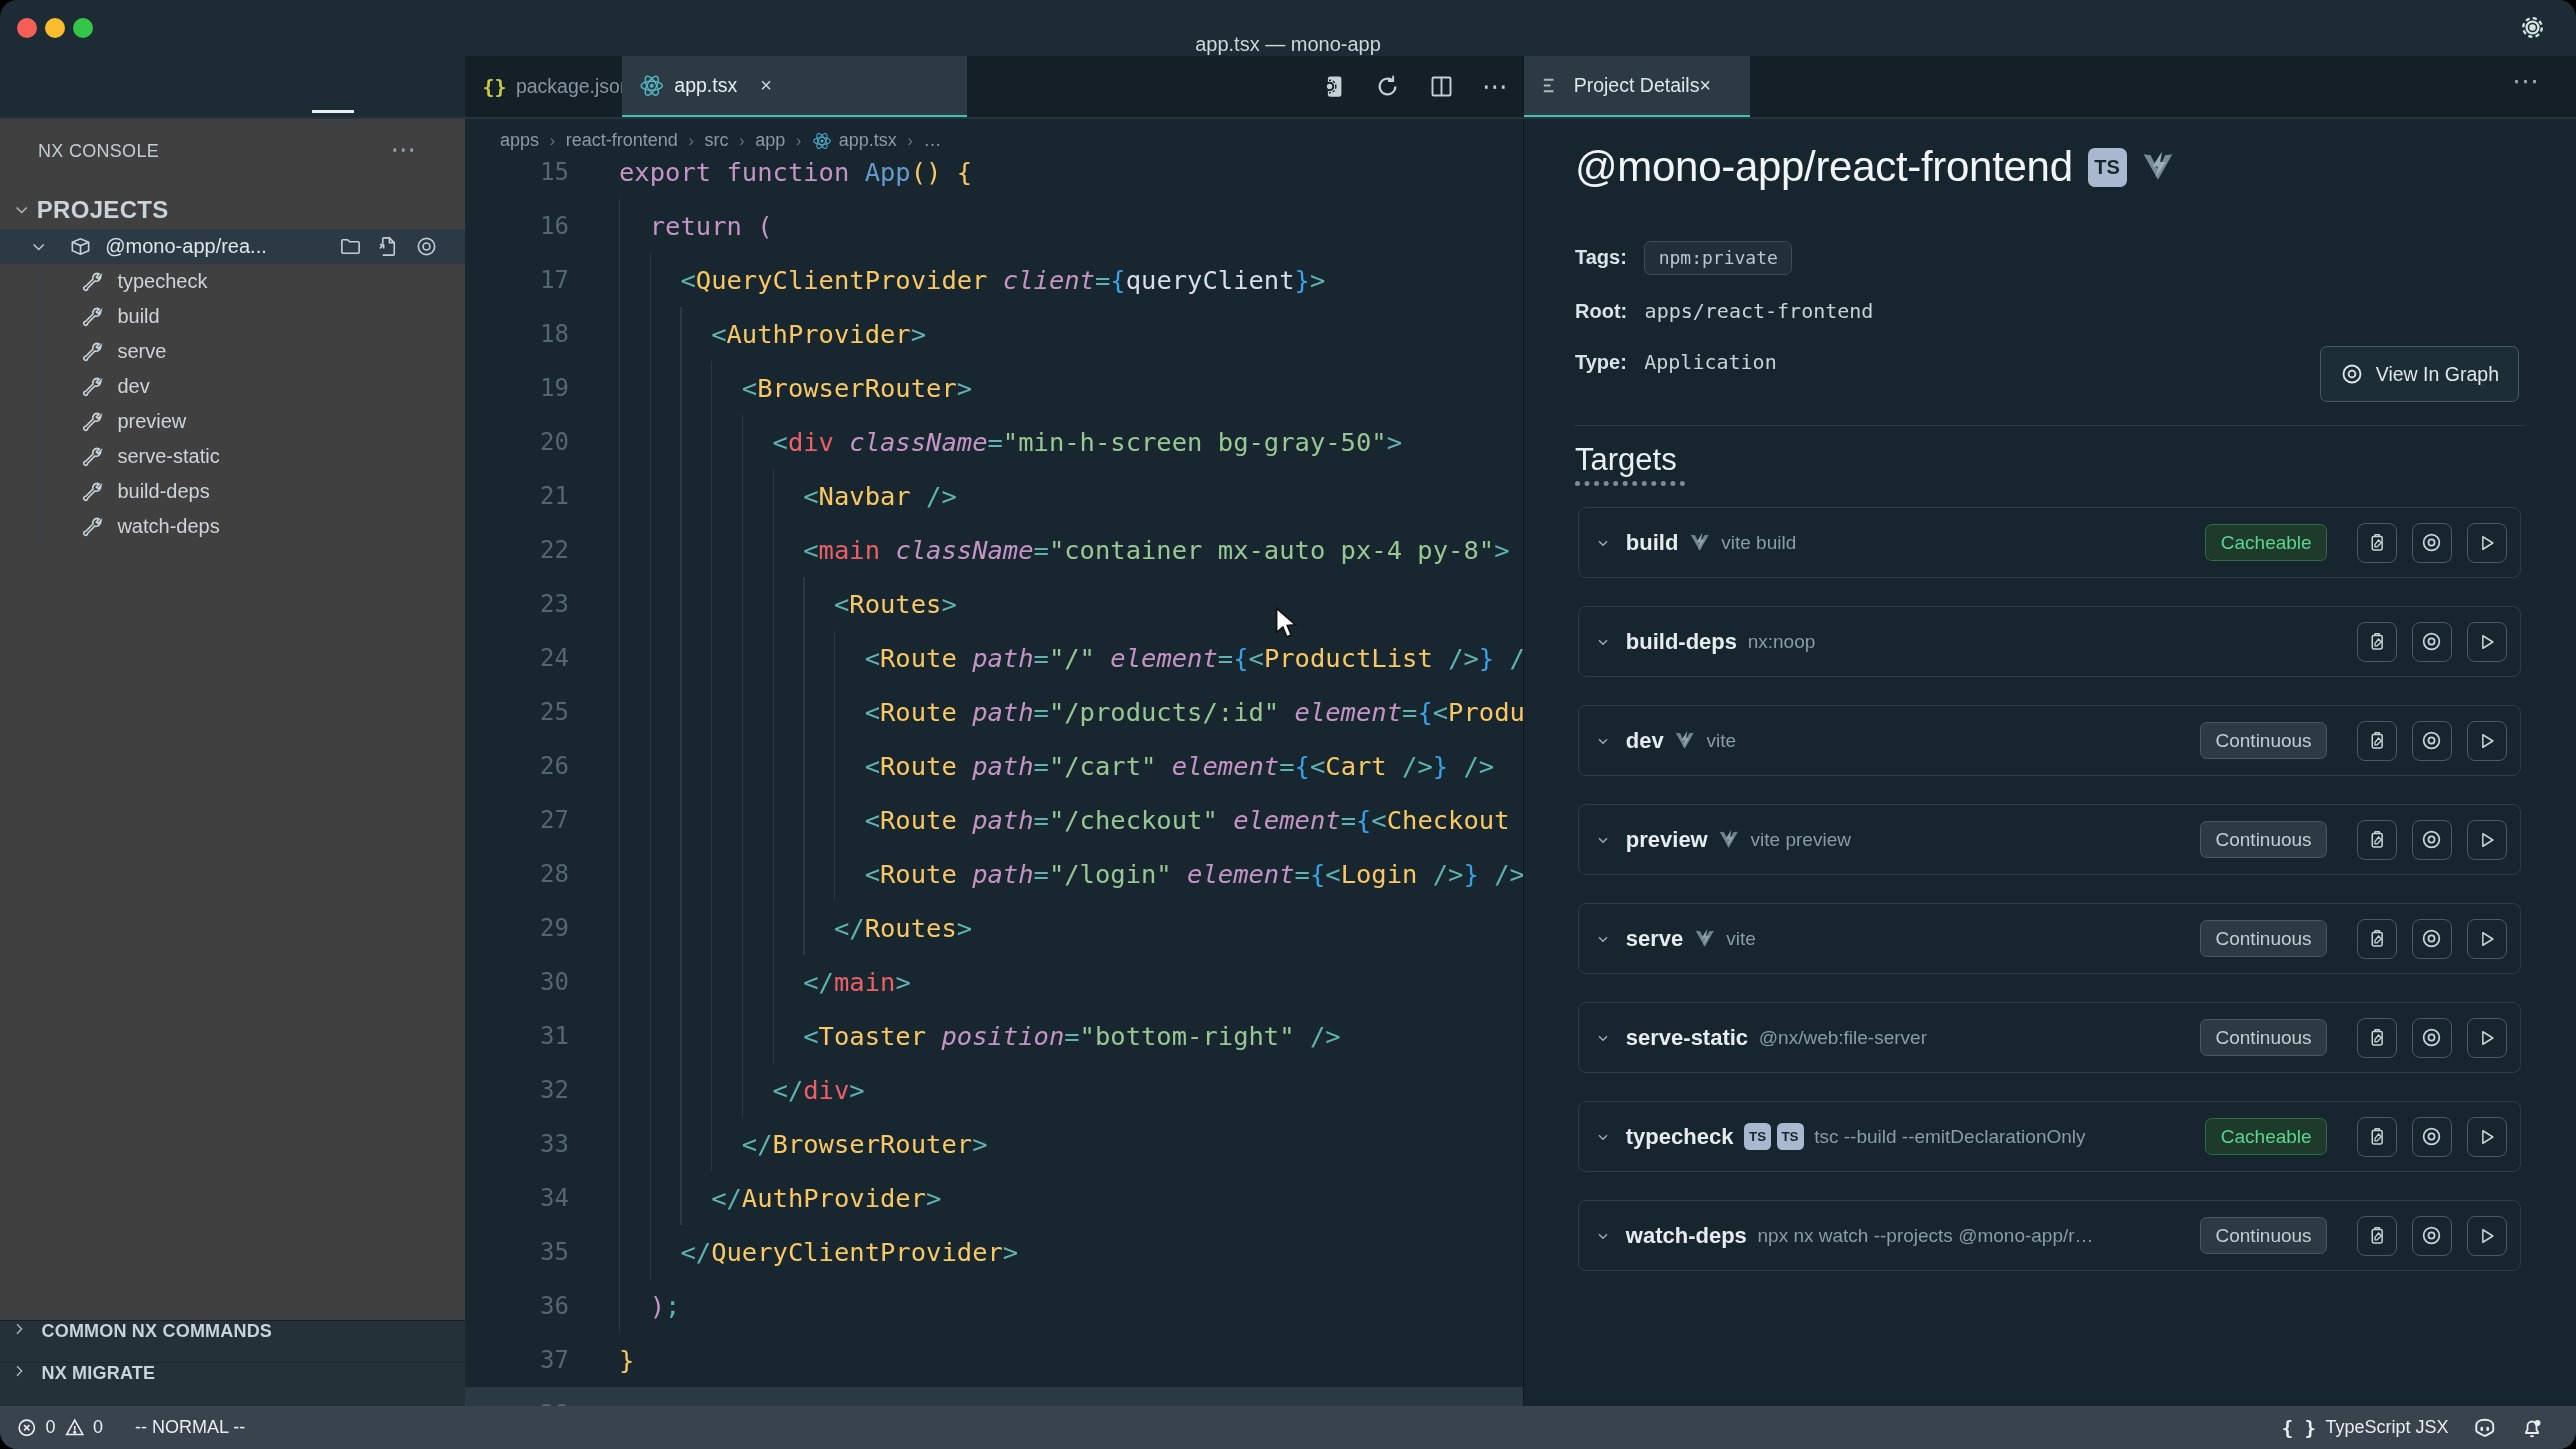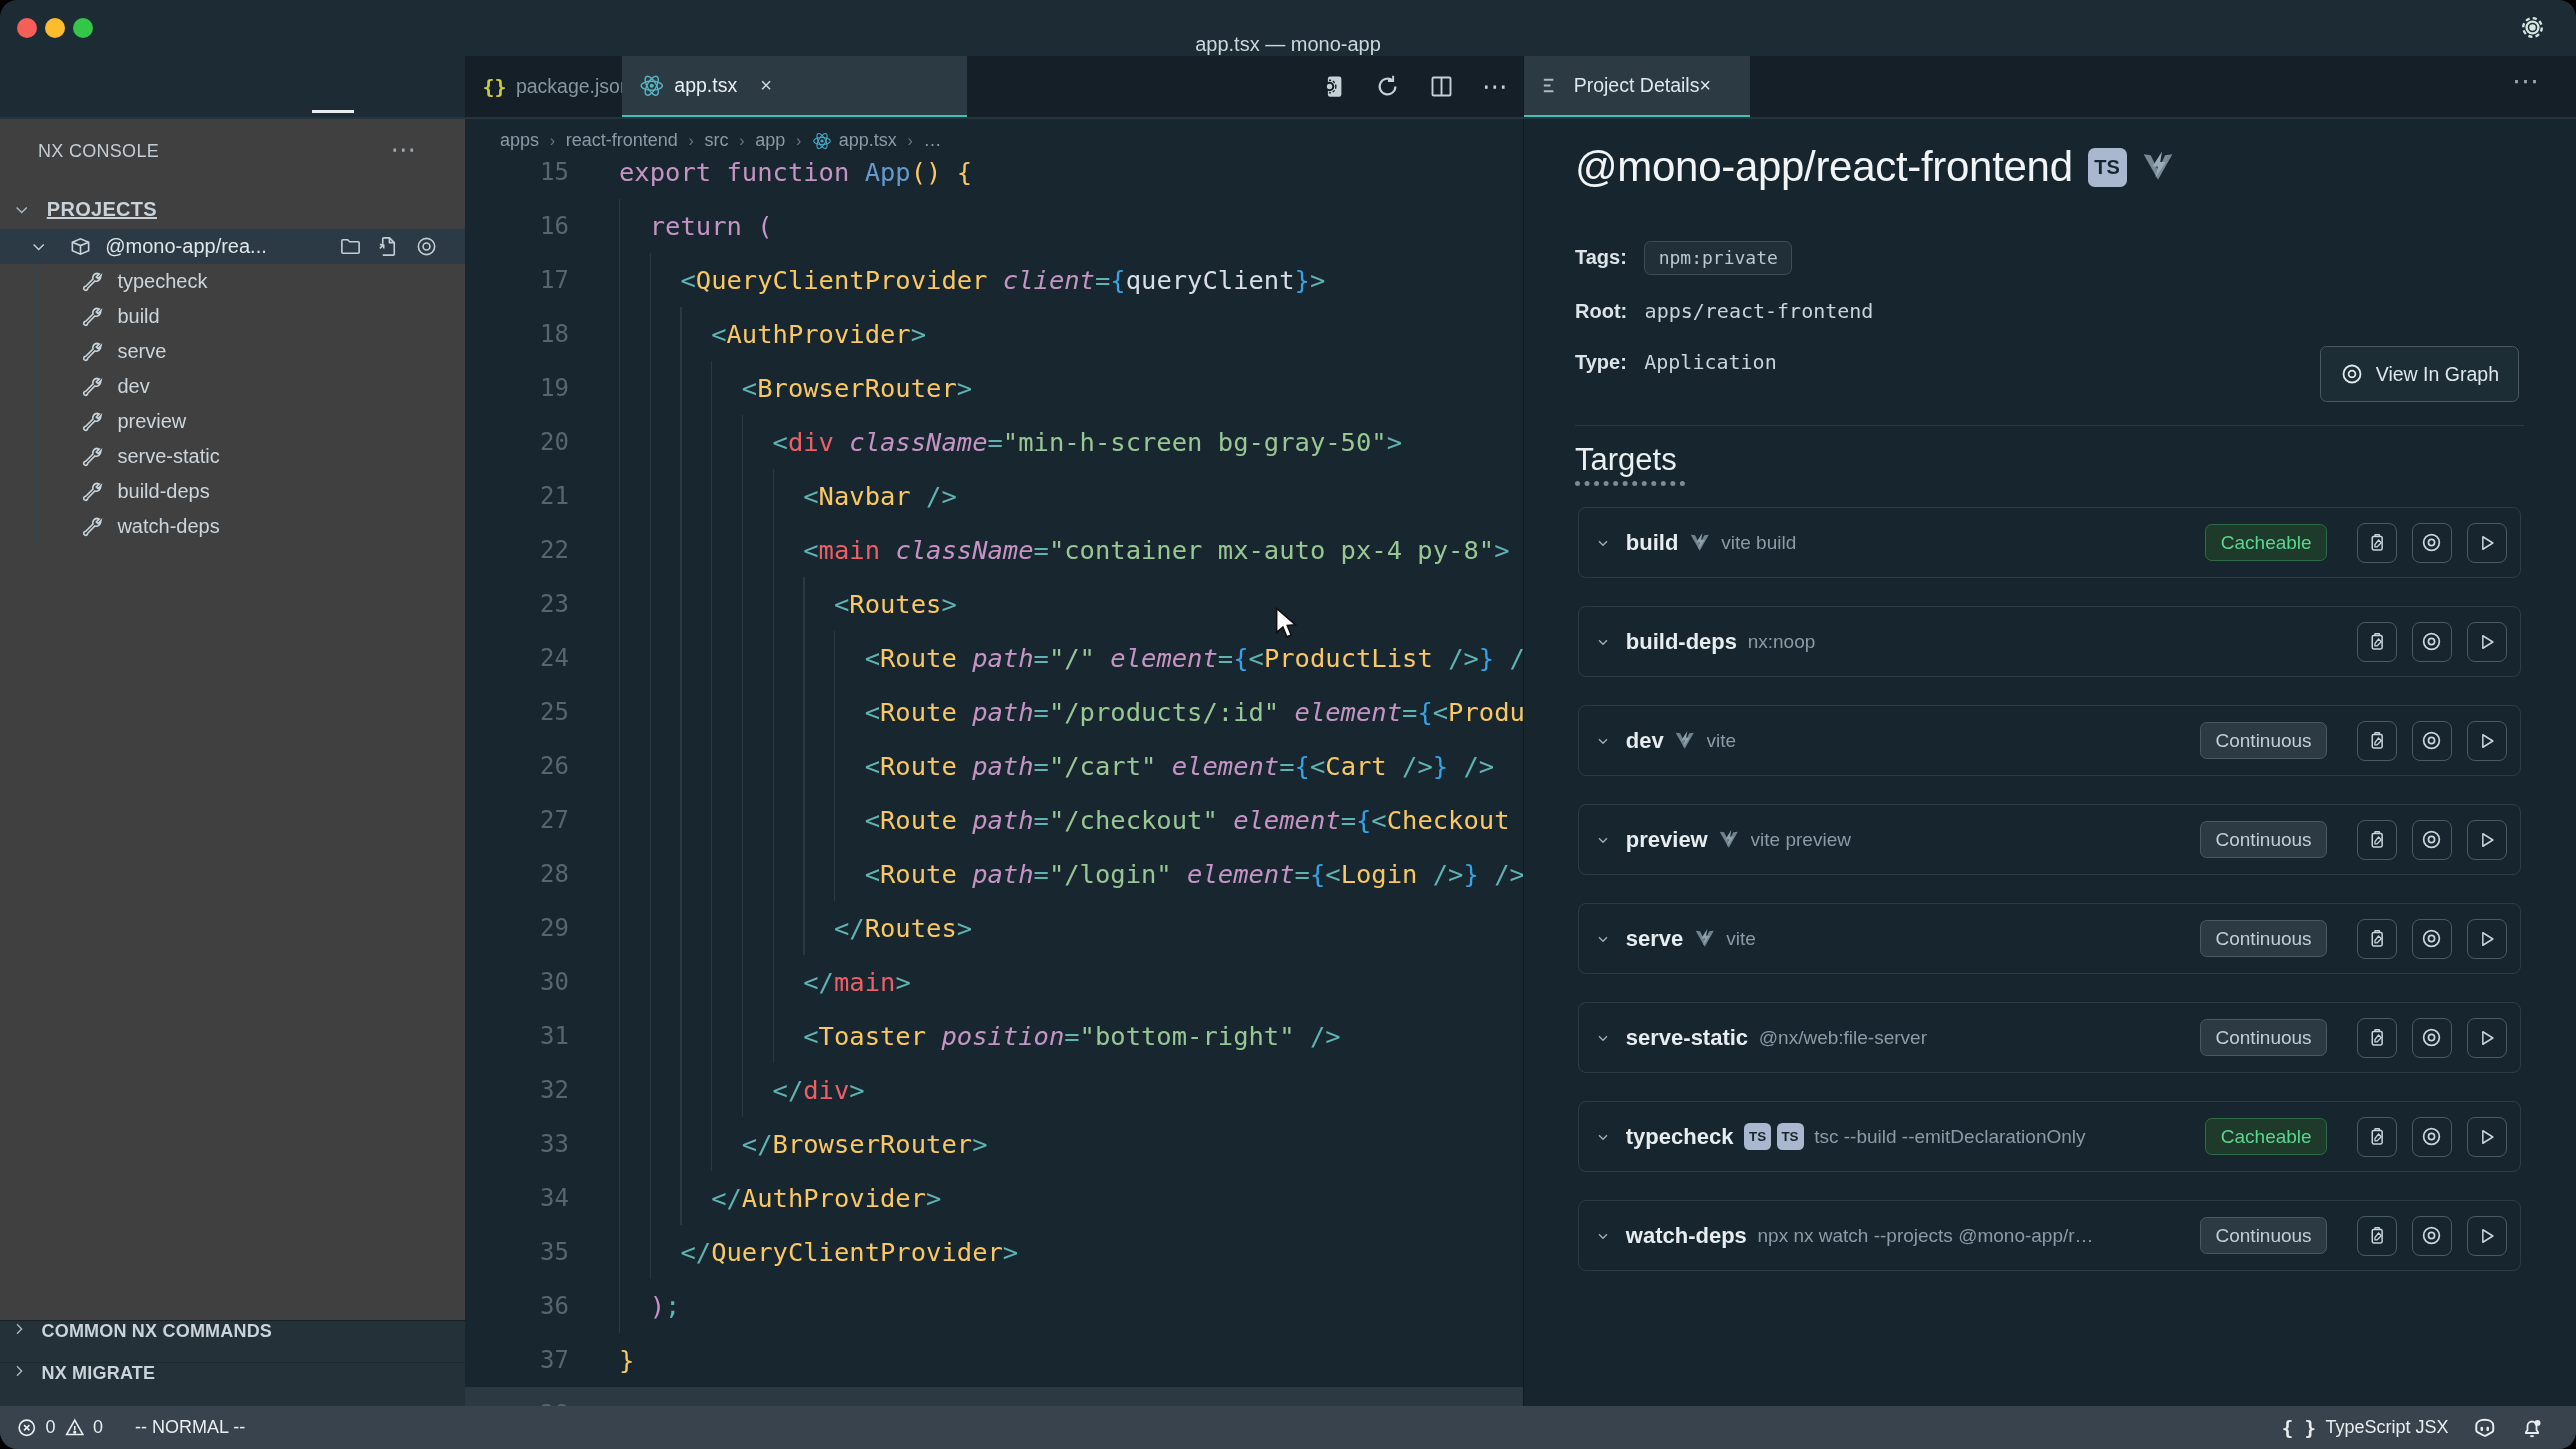--- a/index.html
+++ b/index.html
@@ -33,21 +33,21 @@
         display:flex;align-items:center;font-size:19.5px;color:#dfe7ec;}
   .ptab .ticon{margin:0 10.7px 0 16px;color:#aeb9c0}
   .pt-more{position:absolute;right:35px;top:9.4px;color:#9aa7ae;font-size:27px;letter-spacing:2px;}
   
   .sidebar{position:absolute;left:0;top:119px;width:465px;height:1287px;background:#404040;}
   .sb-title{position:absolute;left:0;top:0;width:465px;height:54px;}
   .sb-title .t{position:absolute;left:38px;top:21.5px;font-size:18px;font-weight:500;letter-spacing:0.3px;color:#c3ced4;}
   .sb-title .more{position:absolute;right:47px;top:14.8px;color:#9aa7ae;font-size:25.5px;letter-spacing:2px;}
   .projects-header{position:absolute;left:0;top:75px;width:465px;height:31px;display:flex;align-items:center;color:#c9d3d9;}
   .projects-header .chev{margin-left:13.4px;color:#aeb9c0}
-  .projects-header .t{margin-left:16px;font-size:20px;font-weight:700;letter-spacing:0.3px;text-decoration:underline;}
+  .projects-header .t{margin-left:6px;font-size:24px;font-weight:700;letter-spacing:0.3px;}
   .project-row{position:absolute;left:0;top:110px;width:465px;height:35px;background:#2b3a44;display:flex;align-items:center;}
   .project-row .chev{margin-left:30px;color:#c2cdd3}
   .project-row .cube{margin-left:21.5px;color:#c9d4da}
   .project-row .t{margin-left:13.4px;font-size:20px;color:#dfe6ea;white-space:nowrap;}
   .prj-actions{position:absolute;right:27px;top:6px;display:flex;gap:14.8px;color:#c2cdd3;}
   .tree{position:absolute;left:0;top:145px;width:465px;}
   .tree-item{height:35px;display:flex;align-items:center;}
   .tree-item .wrench{margin-left:81px;color:#c9d4da}
   .tree-item .t{margin-left:13.4px;font-size:20px;color:#ccd5db;}
   .tree-guide{position:absolute;left:36px;top:145px;width:1.3px;height:279px;background:#33434d;}

